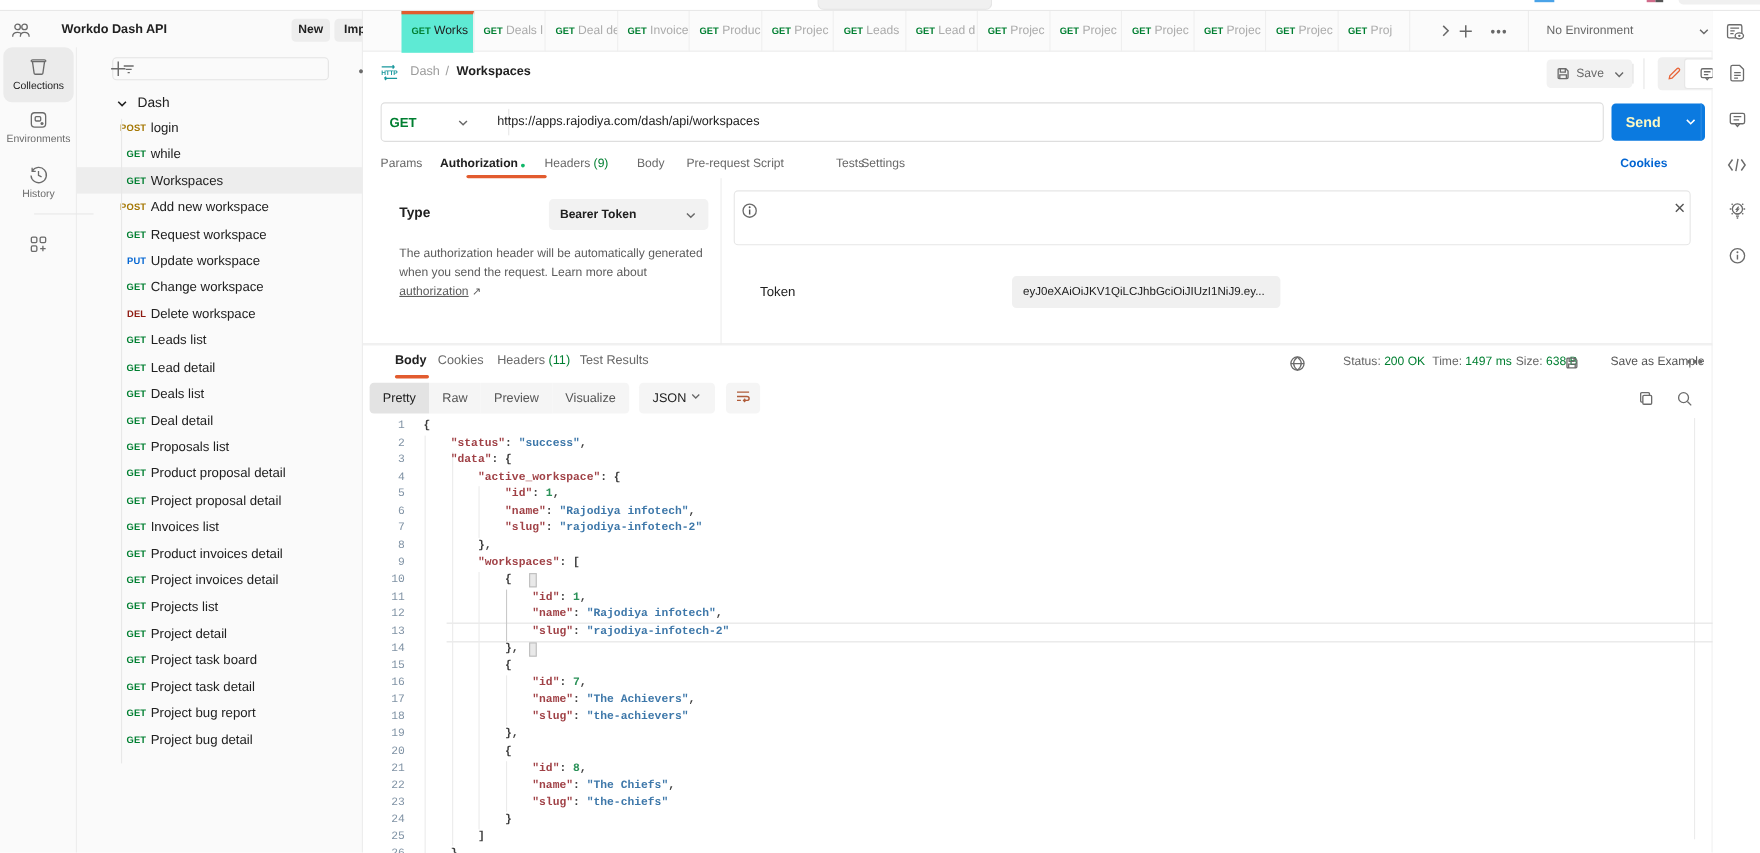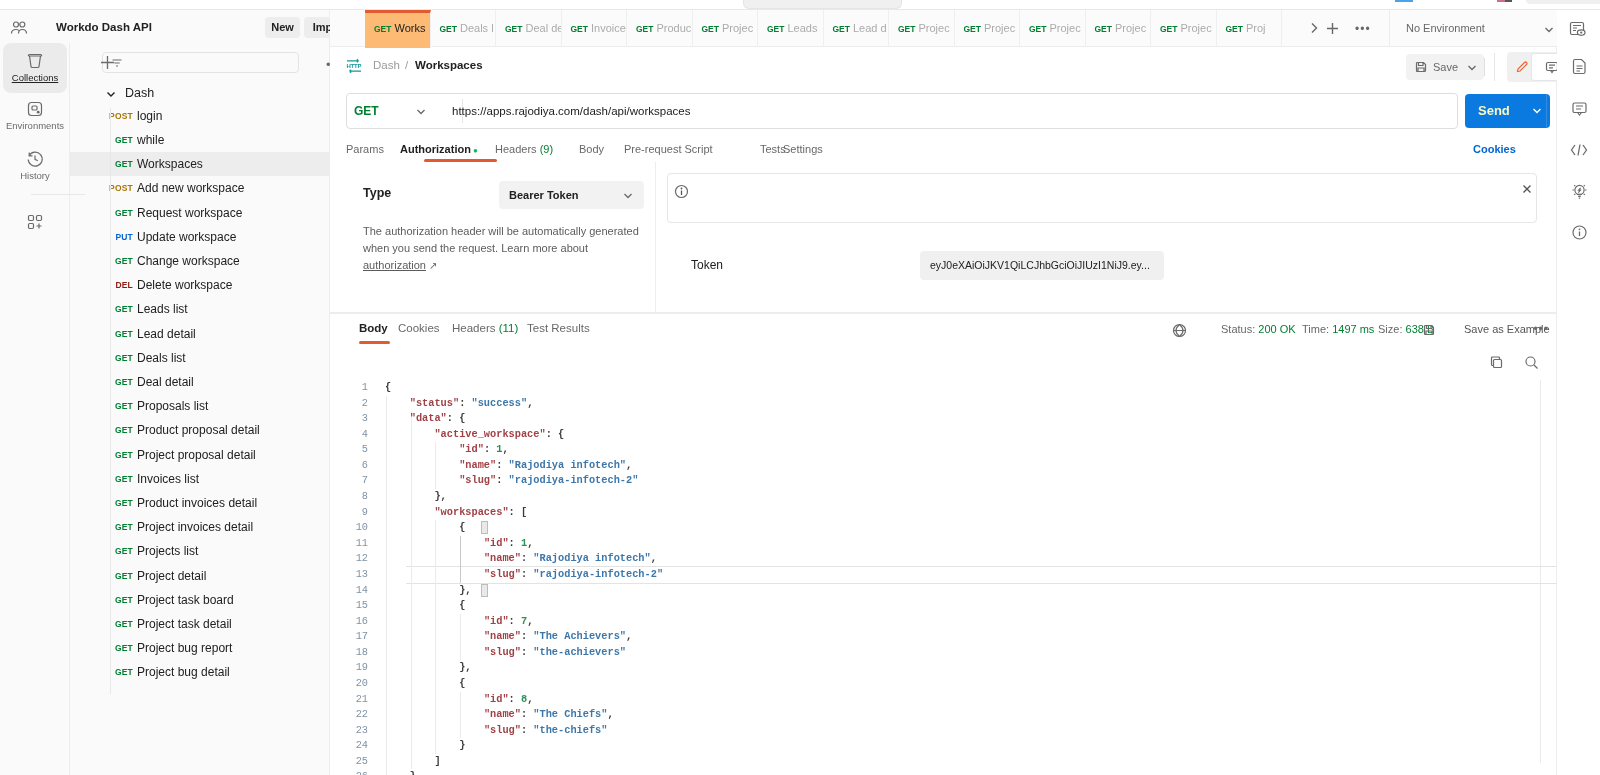--- a/index.html
+++ b/index.html
@@ -32,21 +32,21 @@
 
 
 #main { position:absolute; top:10px; left:330px; width:1227px; height:765px; background:#fff; border-right:1px solid #ededed; }
 #rightrail { position:absolute; top:10px; left:1557px; width:43px; height:765px; background:#fff; }
 
 
 #tabbar { position:absolute; top:0; left:0; width:1227px; height:37px; background:#fbfbfb; border-bottom:1px solid #ededed; }
 .tab { position:absolute; top:0; height:37px; width:65.5px; border-right:1px solid #efefef; overflow:hidden; }
 .tab .in { position:absolute; left:9px; top:12px; white-space:nowrap; font-size:11px; color:#ababab; }
 .tab .g { color:#007f31; font-size:8.5px; font-weight:700; margin-right:3px; }
-.tab.active { background:#fdba74; border-top:3px solid #e25b2e; height:38px; }
+.tab.active { background:#5eead4; border-top:3px solid #e25b2e; height:38px; }
 .tab.active .in { color:#212121; top:9px; }
 
 
 #crumbrow { position:absolute; top:38px; left:0; width:1227px; height:46px; }
 
 
 #urlbox { position:absolute; left:16px; top:83px; width:1112px; height:36px; border:1px solid #dedede; border-radius:4px; background:#fff; }
 #sendbtn { position:absolute; left:1135px; top:84px; width:85px; height:34px; background:#0b7ae0; border-radius:4px; color:#fef9c3; }
 
 
@@ -99,21 +99,21 @@
   <span class="abs" style="left:33px;top:11px;font-size:11.5px;font-weight:700;color:#212121;">Workdo Dash API</span>
   <div class="abs" style="left:242px;top:7px;width:35px;height:21px;background:#ededed;border-radius:4px;text-align:center;line-height:21px;font-size:11px;font-weight:700;color:#212121;">New</div>
   <div class="abs" style="left:281px;top:7px;width:43px;height:21px;background:#ededed;border-radius:4px;text-align:right;line-height:21px;font-size:11px;font-weight:700;color:#212121;">Import</div>
 
   <div id="leftrail">
     <div id="railsel"></div>
     <div class="railitem" style="top:8px;">
       <svg width="20" height="20" viewBox="0 0 20 20">
             <path class="ico" stroke="#212121" stroke-width="1.4" d="M3.5 5 H16.5 M4.5 5 L6 15.5 Q6.1 16.5 7.2 16.5 H12.8 Q13.9 16.5 14 15.5 L15.5 5 M3.5 5 Q3 3.5 4.8 3.5 H15.2 Q17 3.5 16.5 5"></path>
           </svg>
-      <div style="color:#212121;margin-top:-1px;text-decoration:underline;">Collections</div>
+      <div style="color:#212121;margin-top:-1px;">Collections</div>
     </div>
     <div class="railitem" style="top:56px;">
       <svg width="20" height="20" viewBox="0 0 20 20">
             <rect class="ico" x="3.5" y="3.5" width="13" height="13" rx="3"></rect>
             <rect class="ico" x="7" y="7" width="5" height="4" rx="1"></rect>
             <circle cx="13.2" cy="13.2" r="1.4" fill="#6b6b6b" stroke="none"></circle>
           </svg>
       <div style="margin-top:-1px;">Environments</div>
     </div>
     <div class="railitem" style="top:106px;">
@@ -418,20 +418,33 @@
           </svg>
       <span class="abs" style="left:0;">Status: <span class="grn">200 OK</span></span>
       <span class="abs" style="left:81px;">Time: <span class="grn">1497 ms</span></span>
       <span class="abs" style="left:157px;">Size: <span class="grn">638 B</span></span>
       <svg width="14" height="14" viewBox="0 0 14 14" style="position:absolute;left:224px;top:0px;">
             <path class="ico" d="M2.5 3.5 Q2.5 2.5 3.5 2.5 H9.5 L11.5 4.5 V10.5 Q11.5 11.5 10.5 11.5 H3.5 Q2.5 11.5 2.5 10.5 Z M4.5 2.5 V5.5 H9 V2.5 M4 11.5 V8 H10 V11.5"></path>
           </svg>
       <span class="abs" style="left:243px;color:#555;">Save as Example</span>
     </div>
     <span class="abs" style="right:8px;top:8px;color:#6b6b6b;font-size:12px;letter-spacing:1px;">•••</span>
+    <div id="prettybar">
+      <span class="seg sel" style="border-radius:4px 0 0 4px;">Pretty</span><span class="seg">Raw</span><span class="seg">Preview</span><span class="seg" style="border-radius:0 4px 4px 0;">Visualize</span>
+      <span class="seg" style="margin-left:5px;border-radius:4px;color:#212121;">JSON
+        <svg width="11" height="11" viewBox="0 0 12 12" style="position:relative;top:1px;">
+              <path d="M2.5 4 L6 7.5 L9.5 4" stroke="#686868" stroke-width="1.3" fill="none"></path>
+            </svg>
+      </span>
+      <span class="seg" style="margin-left:5px;border-radius:4px;padding:0 8px;">
+        <svg width="15" height="15" viewBox="0 0 15 15" style="position:relative;top:3px;">
+              <path d="M2 3.5 H13 M2 7.5 H11 Q13 7.5 13 9.2 Q13 11 11 11 H8 M9.5 9.5 L8 11 L9.5 12.5 M2 11 H5.5" stroke="#b05c3a" stroke-width="1.3" fill="none"></path>
+            </svg>
+      </span>
+    </div>
     <svg width="15" height="15" viewBox="0 0 15 15" style="position:absolute;left:1159px;top:41px;">
           <rect class="ico" x="4.5" y="4.5" width="8" height="8" rx="1"></rect>
           <path class="ico" d="M10.5 4.5 V3 Q10.5 2 9.5 2 H3.5 Q2.5 2 2.5 3 V9.5 Q2.5 10.5 3.5 10.5 H4.5"></path>
         </svg>
     <svg width="15" height="15" viewBox="0 0 15 15" style="position:absolute;left:1194px;top:41px;">
           <circle class="ico" cx="6.5" cy="6.5" r="4.5"></circle>
           <path class="ico" d="M10 10 L13.5 13.5"></path>
         </svg>
 
     <div id="code">

